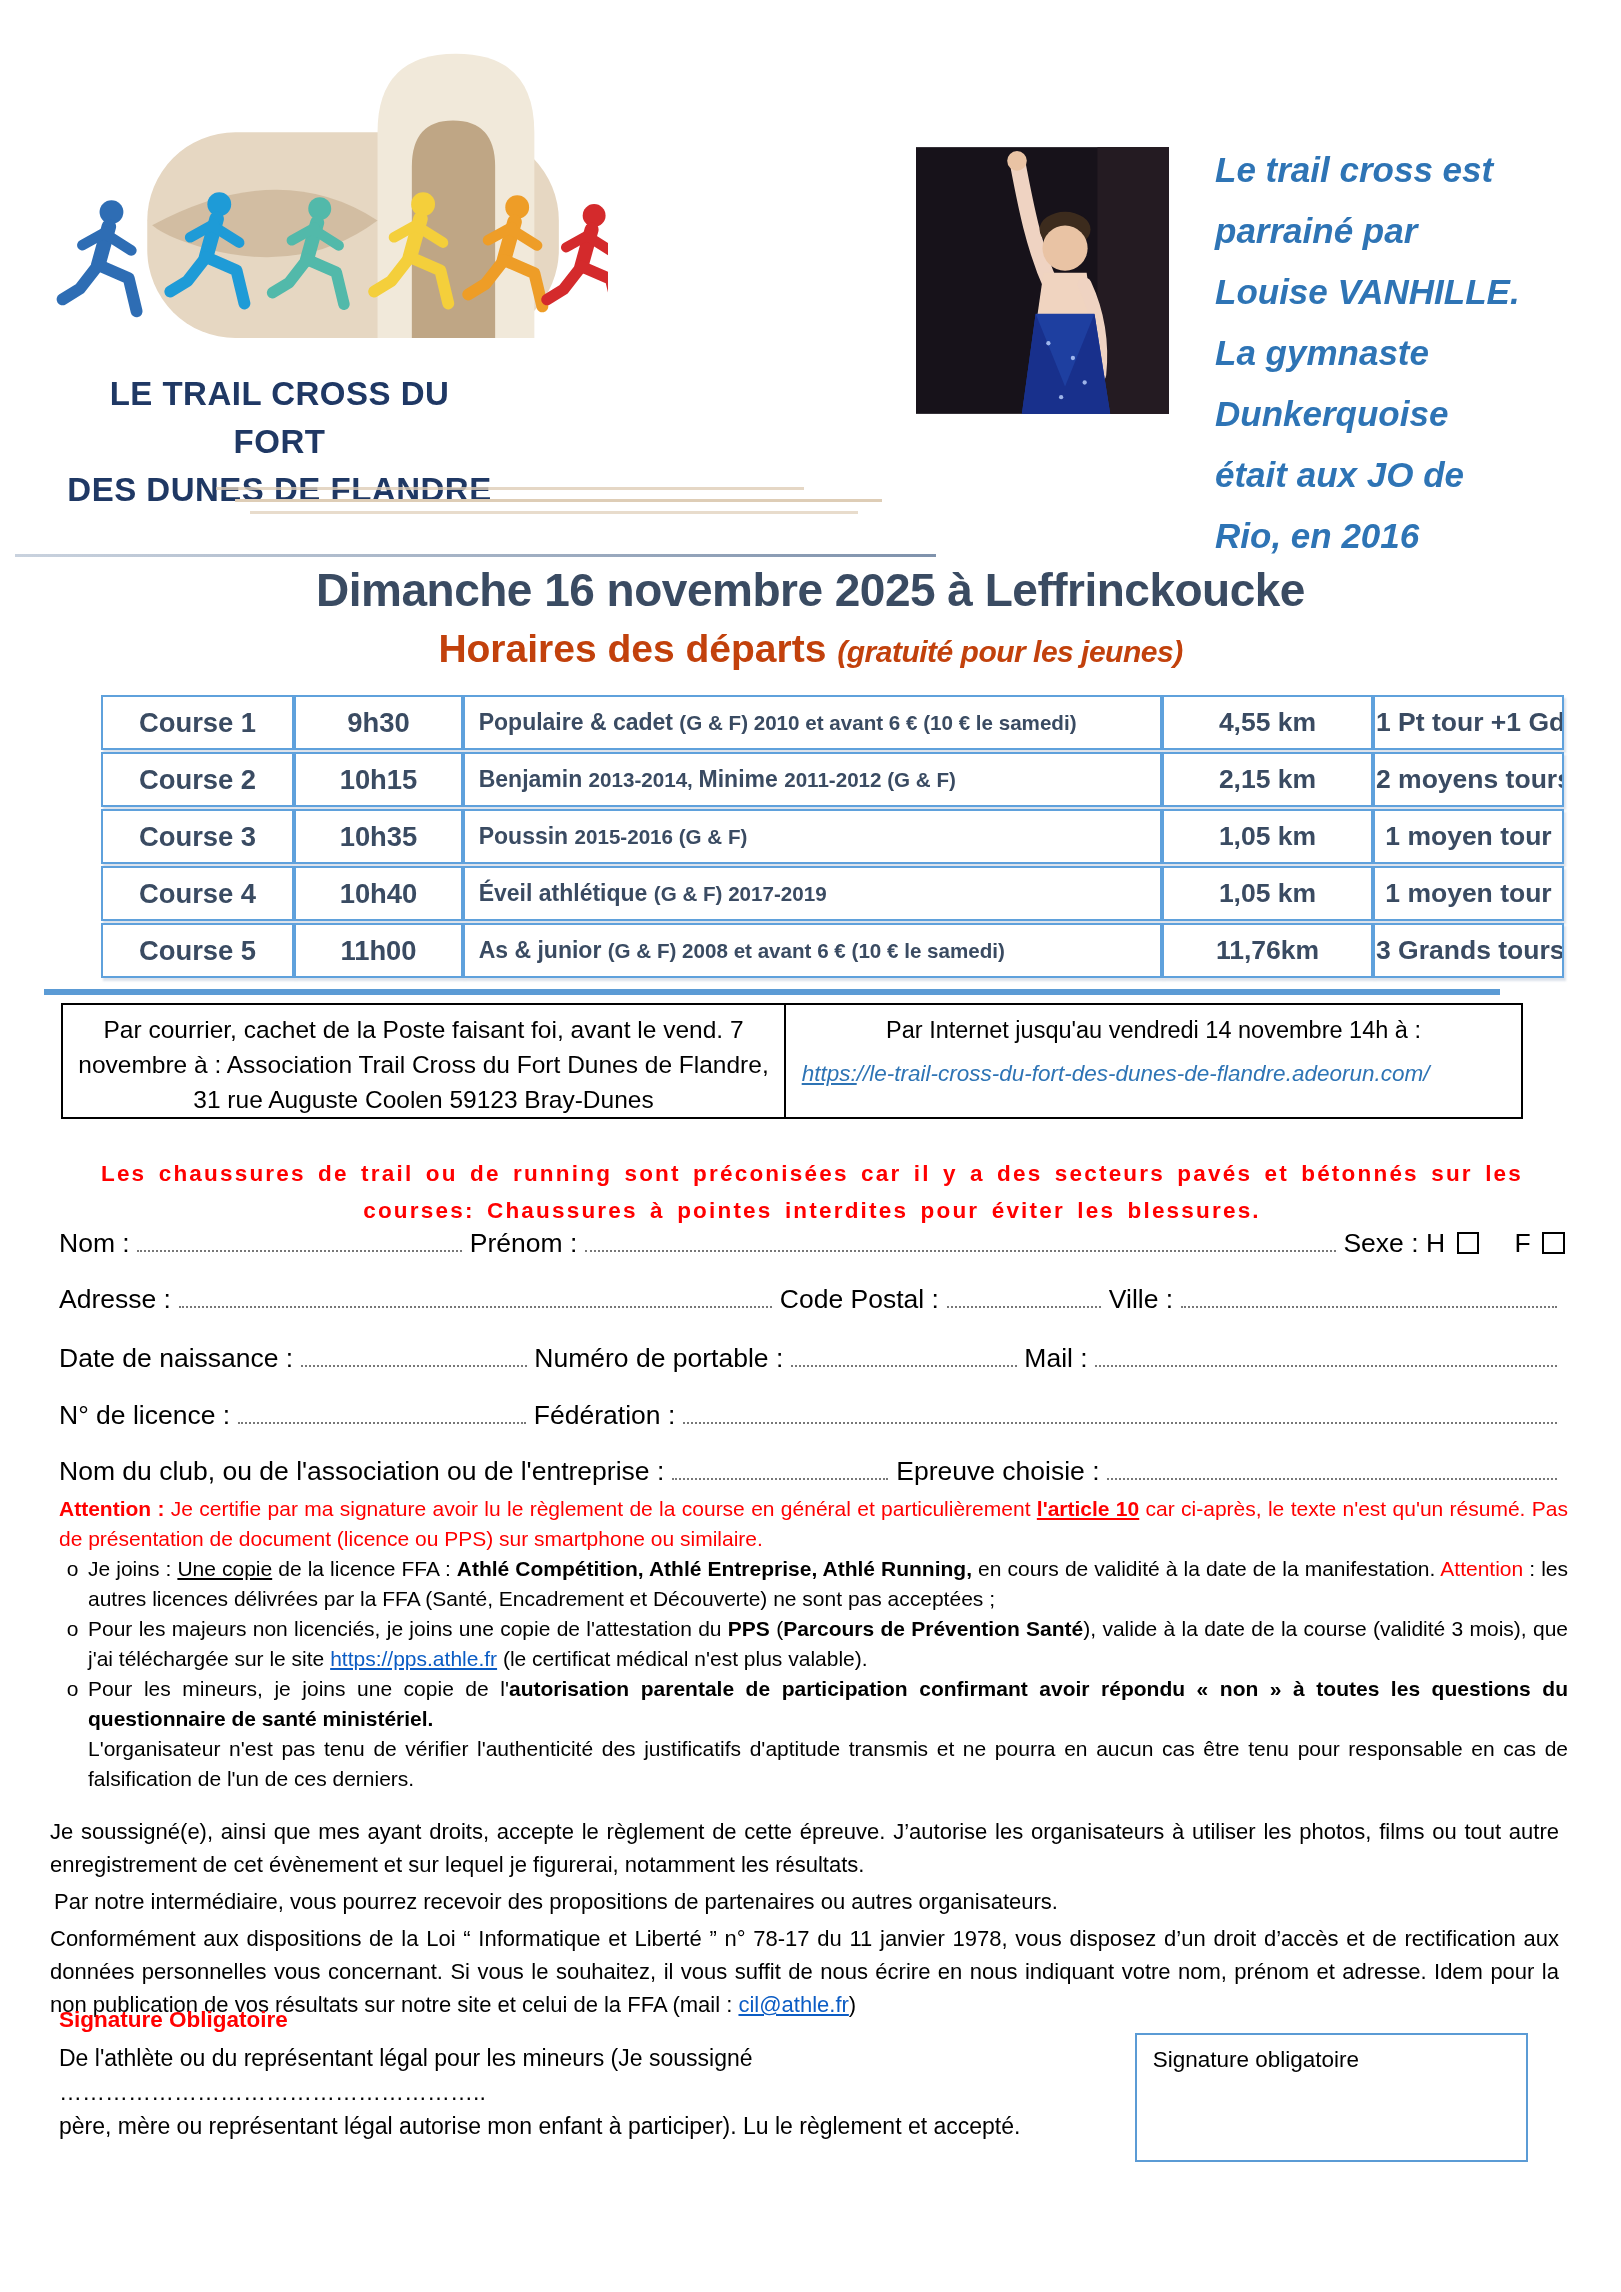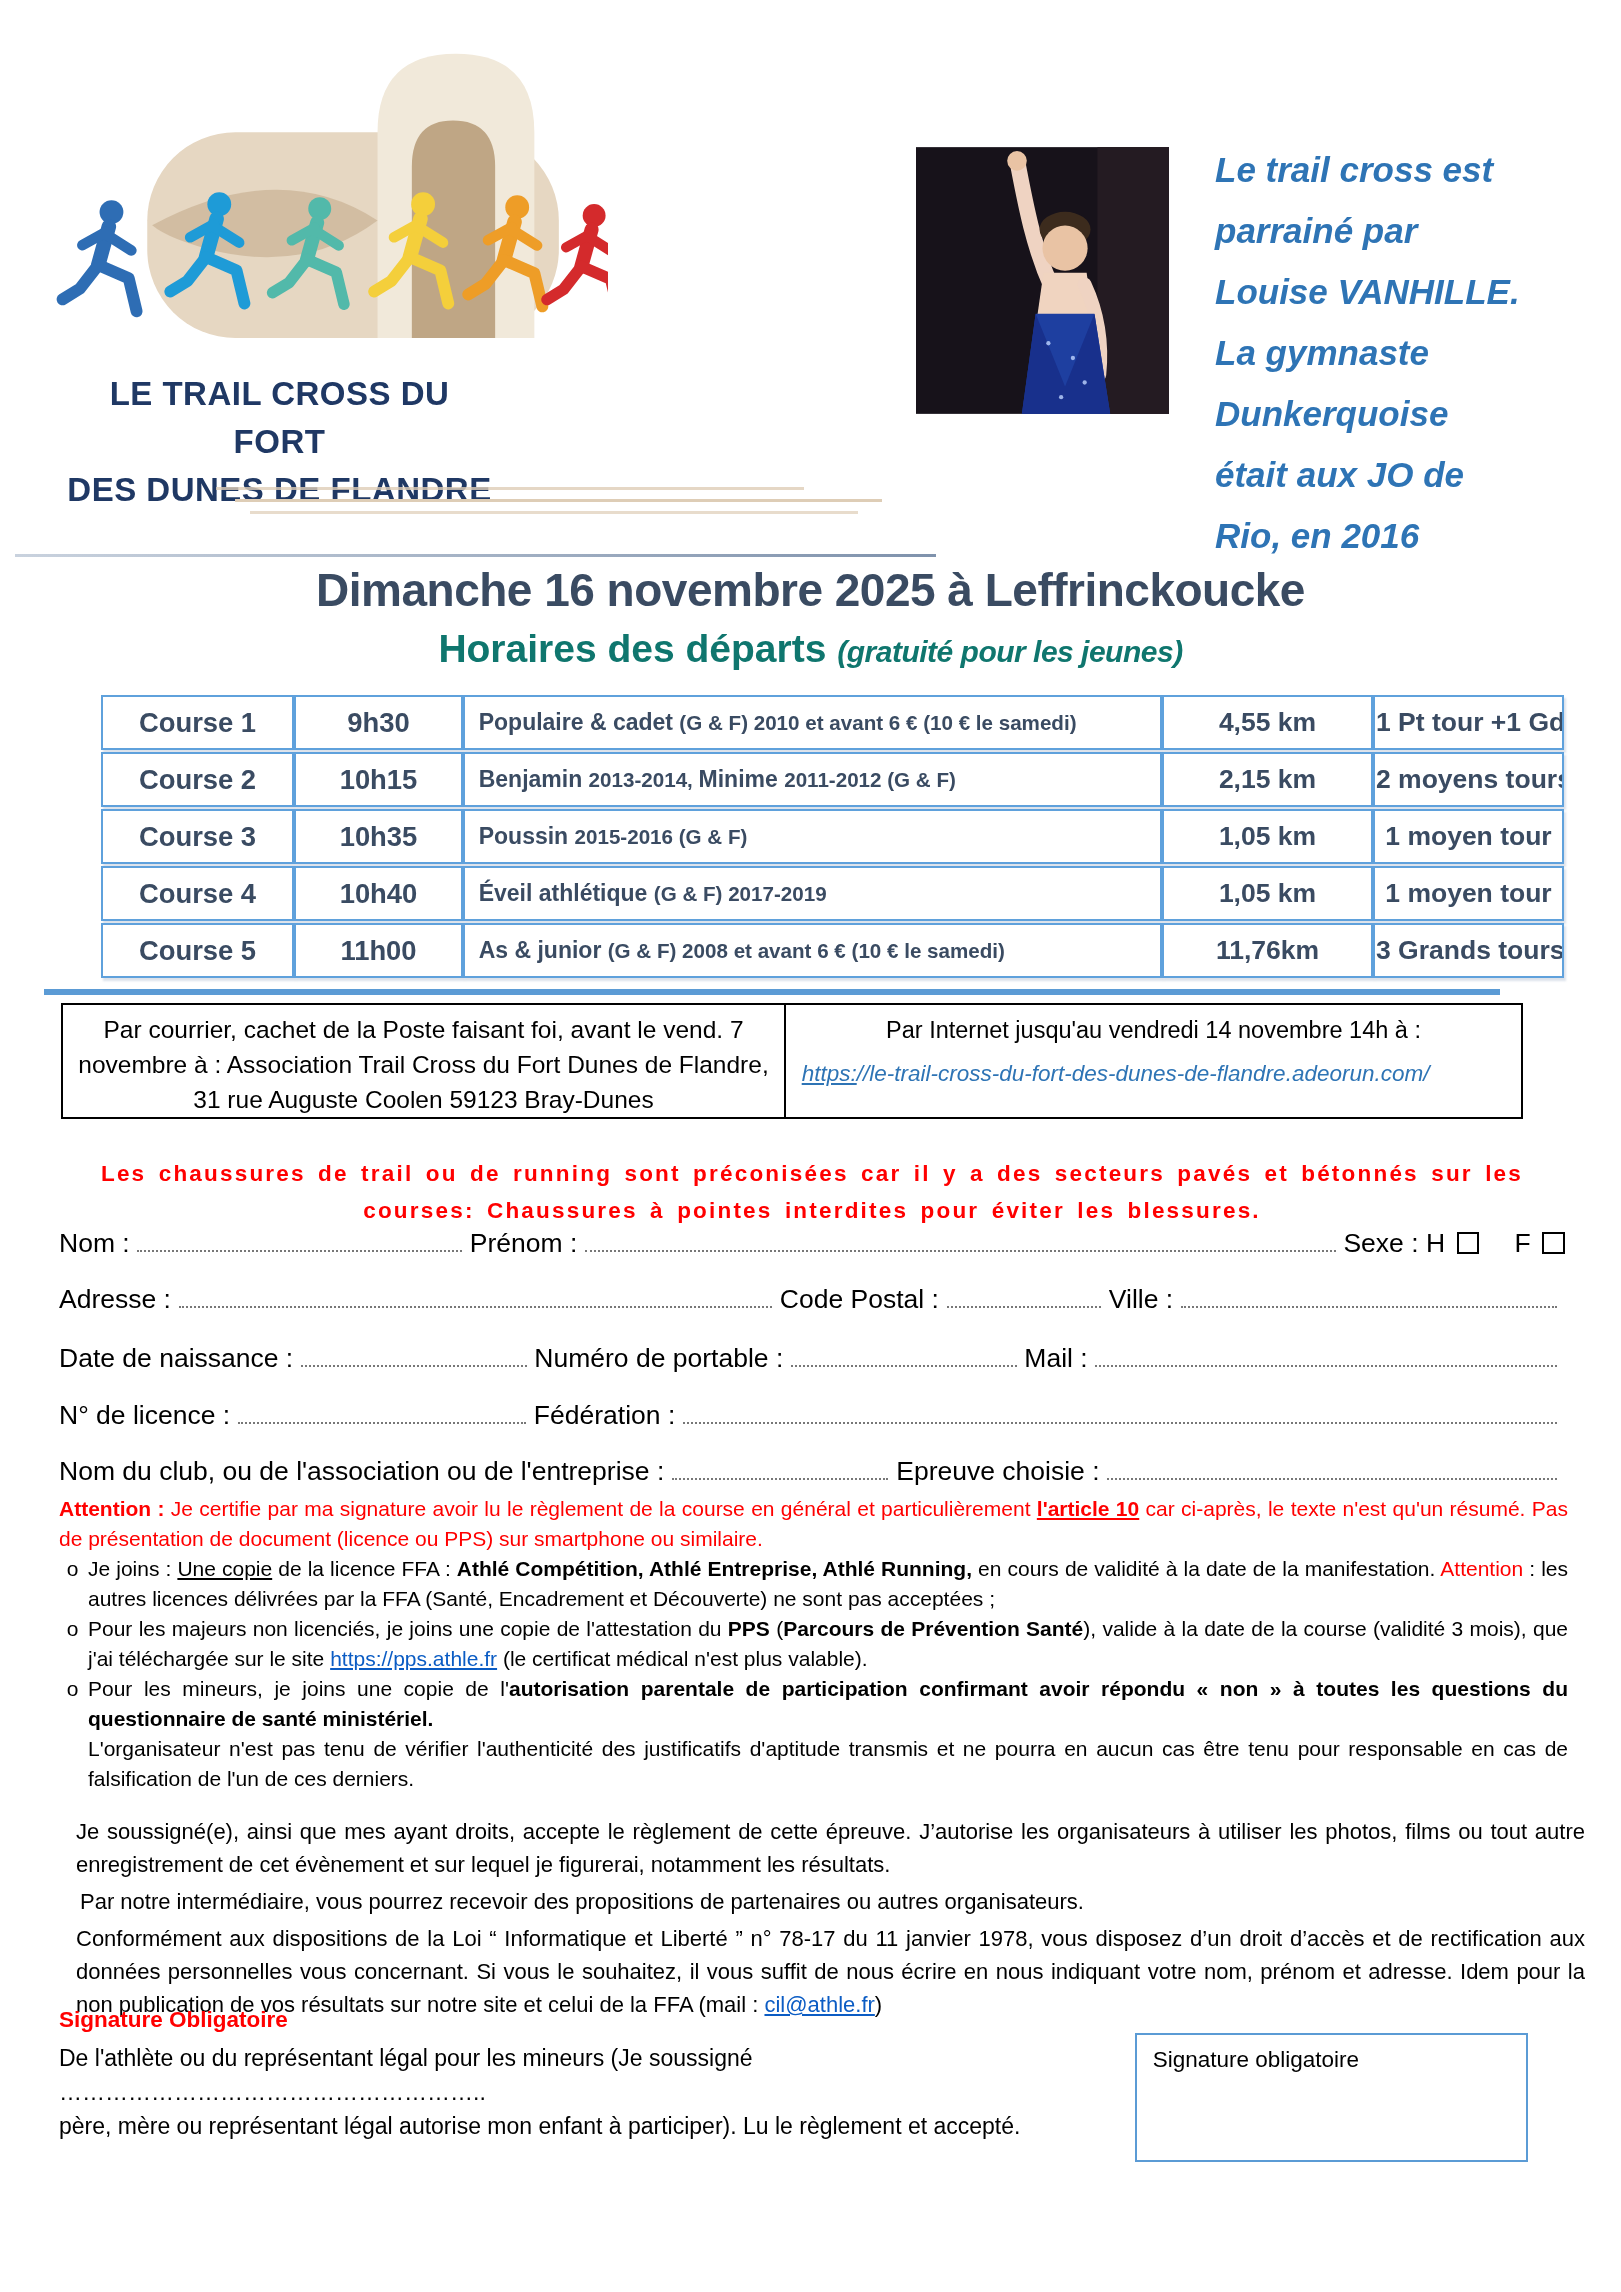--- a/index.html
+++ b/index.html
@@ -8,21 +8,21 @@
   .abs{position:absolute;}
 
   
   .logo-t{font-size:33px;font-weight:800;color:#1F3864;text-align:center;line-height:48px;letter-spacing:0.5px;}
   .stripe{height:2.9px;background:#DECDB6;}
   .sponsor{font-size:35px;line-height:61px;font-weight:bold;font-style:italic;color:#2E74B5;}
 
   
   .rule-gray{height:2.9px;background:linear-gradient(to right,#C9D2DE,#7F92AC);}
   .etitle{font-size:46px;font-weight:800;color:#3A4B62;text-align:center;letter-spacing:-0.5px;width:100%;}
-  .esub{font-size:39px;font-weight:800;color:#0f766e;text-align:center;width:100%;}
+  .esub{font-size:39px;font-weight:800;color:#c2410c;text-align:center;width:100%;}
   .esub .subnote{font-size:30px;font-style:italic;letter-spacing:-0.5px;}
 
   
   table.sched{border-collapse:separate;border-spacing:0 2.9px;table-layout:fixed;width:1462px;padding-left:34px;}
   table.sched td{border:2px solid #5FA1DC;background:#fff;height:49px;font-weight:bold;color:#3A4B62;
                  box-shadow:2px 2.9px 2px rgba(140,160,185,.3);overflow:hidden;white-space:nowrap;}
   .c-course{text-align:center;font-size:27.4px;}
   .c-time{text-align:center;font-size:27.4px;}
   .c-cat{padding-left:13.7px;}
   .cat-big{font-size:23px;}
@@ -276,21 +276,21 @@
   </div>
 
   <div class="abs attwrap" style="left:59px;top:1494px;width:1509px;">
     <div><span class="s-rb">Attention : </span><span class="s-r">Je certifie par ma signature avoir lu le règlement de la course en général et particulièrement  </span><span class="s-rbu">l'article 10</span><span class="s-r"> car ci-après, le texte n'est qu'un résumé. Pas de présentation de document (licence ou PPS) sur smartphone ou similaire.</span></div>
     <div class="bullet"><span class="bmark">o</span><span><span class="s-p">Je joins : </span><span class="s-u">Une copie</span><span class="s-p"> de la licence FFA : </span><span class="s-b">Athlé Compétition, Athlé Entreprise, Athlé Running,</span><span class="s-p"> en cours de validité à la date de la manifestation. </span><span class="s-r">Attention</span><span class="s-p"> : les autres licences délivrées par la FFA (Santé, Encadrement et Découverte) ne sont pas acceptées ;</span></span></div>
     <div class="bullet"><span class="bmark">o</span><span><span class="s-p">Pour les majeurs non licenciés, je joins une copie de l'attestation du </span><span class="s-b">PPS</span><span class="s-p"> (</span><span class="s-b">Parcours de Prévention Santé</span><span class="s-p">), valide à la date de la course (validité 3 mois), que j'ai téléchargée sur le site </span><span class="s-l">https://pps.athle.fr</span><span class="s-p"> (le certificat médical n'est plus valable).</span></span></div>
     <div class="bullet"><span class="bmark">o</span><span><span class="s-p">Pour les mineurs, je joins une copie de l'</span><span class="s-b">autorisation parentale de participation confirmant avoir répondu « non » à toutes les questions du questionnaire de santé ministériel.</span></span></div>
     <div class="orgnote">L'organisateur n'est pas tenu de vérifier l'authenticité des justificatifs d'aptitude transmis et ne pourra en aucun cas être tenu pour responsable en cas de falsification de l'un de ces derniers.</div>
   </div>
 
-  <div class="abs legal" style="left:76px;top:1815px;width:1509px;">
+  <div class="abs legal" style="left:50px;top:1815px;width:1509px;">
     <p style="margin:0">Je soussigné(e), ainsi que mes ayant droits, accepte le règlement de cette épreuve. J’autorise les organisateurs à utiliser les photos, films ou tout autre enregistrement de cet évènement et sur lequel je figurerai, notamment les résultats.</p>
     <p style="margin:4px">Par notre intermédiaire, vous pourrez recevoir des propositions de partenaires ou autres organisateurs.</p>
     <p style="margin:0"><span class="s-p">Conformément aux dispositions de la Loi “ Informatique et Liberté ” n° 78-17 du 11 janvier 1978, vous disposez d’un droit d’accès et de rectification aux données personnelles vous concernant. Si vous le souhaitez, il vous suffit de nous écrire en nous indiquant votre nom, prénom et adresse. Idem pour la non publication de vos résultats sur notre site et celui de la FFA (mail : </span><span class="s-l">cil@athle.fr</span><span class="s-p">)</span></p>
   </div>
 
   <div class="abs sig-h" style="left:59px;top:2007px;">Signature Obligatoire</div>
   <div class="abs sig-line" style="left:59px;top:2041px;width:1059px;">
     <div>De l'athlète ou du représentant légal pour les mineurs  (Je soussigné ………………………………………………..</div>
     <div>père, mère ou représentant légal autorise mon enfant à participer). Lu le règlement et accepté.</div>
   </div>

